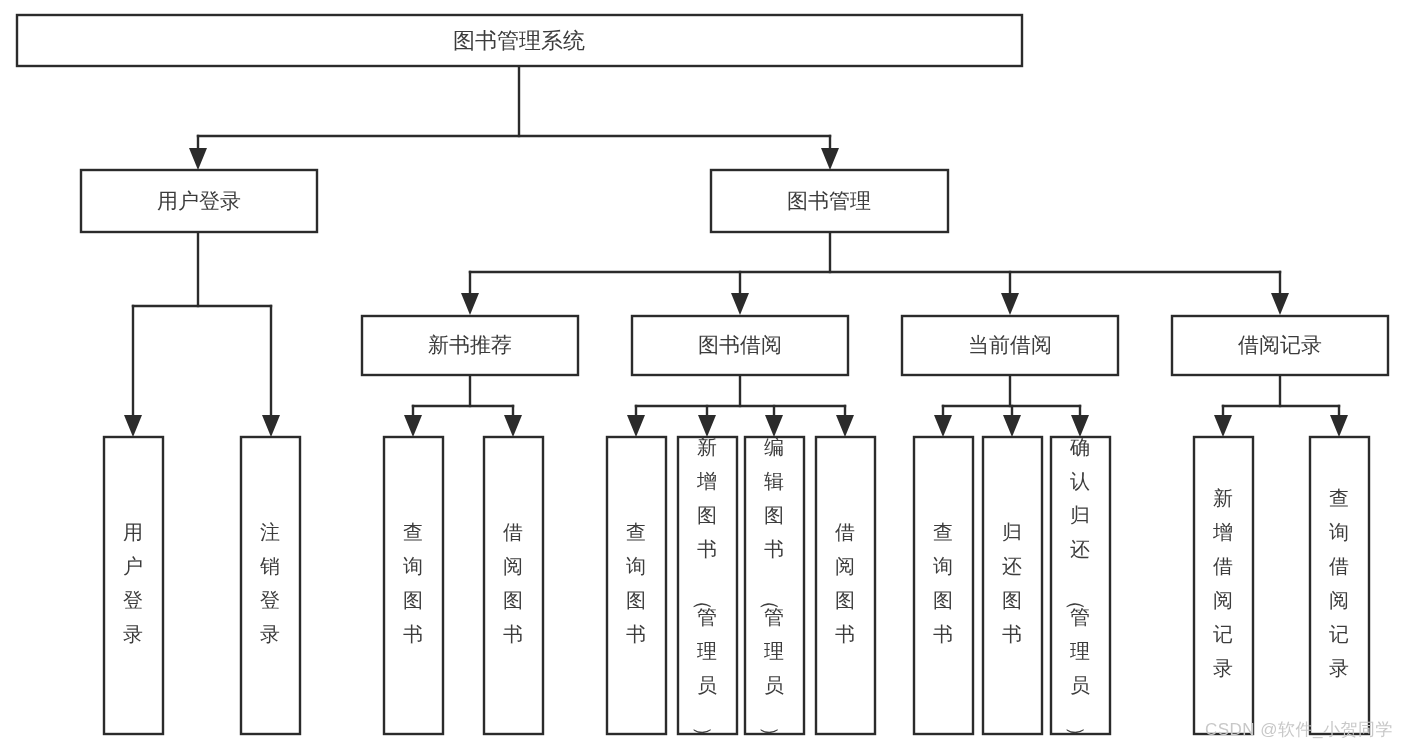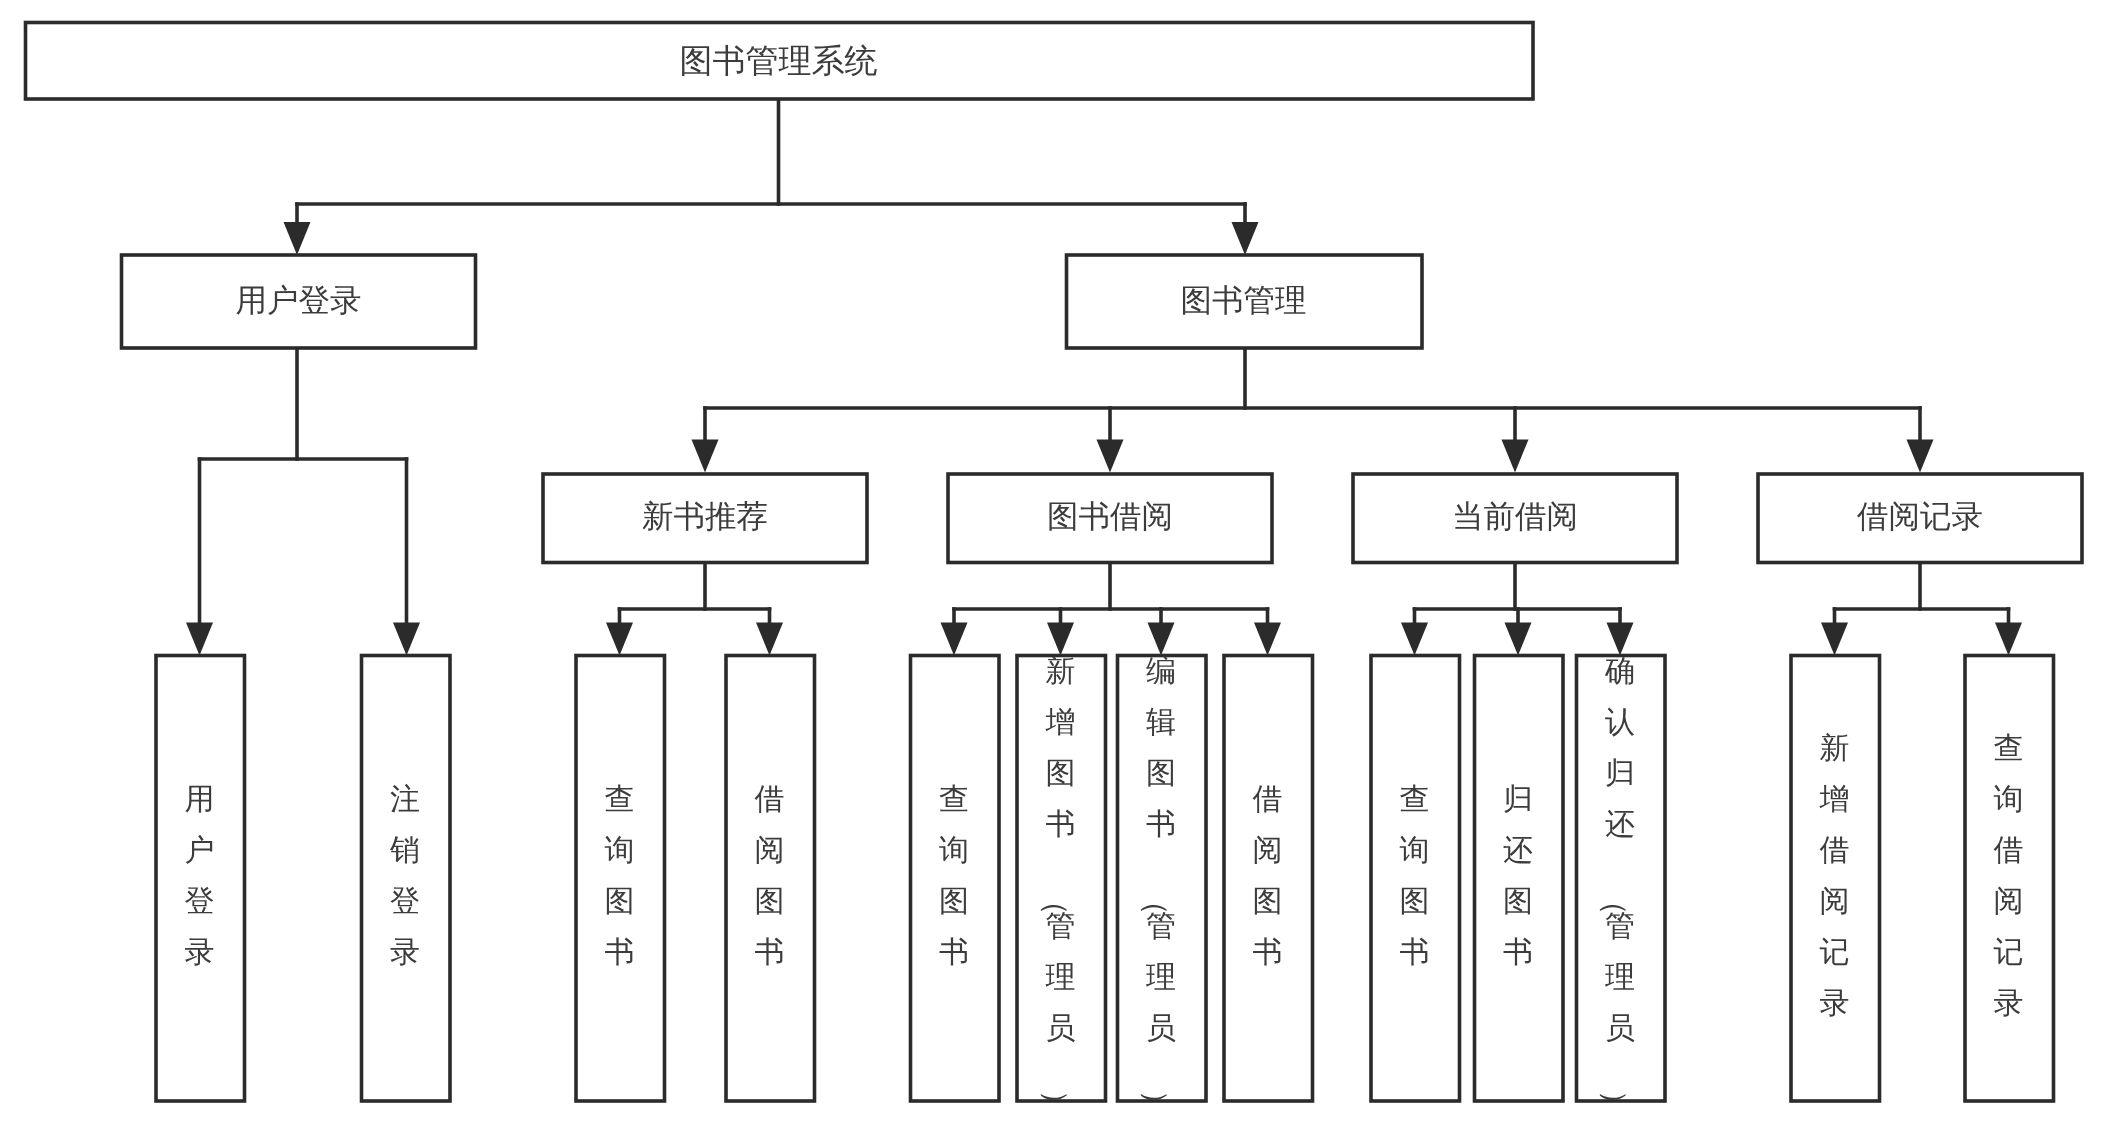--- a/index.html
+++ b/index.html
@@ -215,13 +215,14 @@
       <rect class="node-box" x="1194" y="437" width="59" height="297"></rect>
       <text class="leaf-label" x="1223" y="585"><tspan x="1223" y="500">新</tspan><tspan x="1223" y="534">增</tspan><tspan x="1223" y="568">借</tspan><tspan x="1223" y="602">阅</tspan><tspan x="1223" y="636">记</tspan><tspan x="1223" y="670">录</tspan></text>
     </g>
     <g>
       <rect class="node-box" x="1310" y="437" width="59" height="297"></rect>
       <text class="leaf-label" x="1339" y="585"><tspan x="1339" y="500">查</tspan><tspan x="1339" y="534">询</tspan><tspan x="1339" y="568">借</tspan><tspan x="1339" y="602">阅</tspan><tspan x="1339" y="636">记</tspan><tspan x="1339" y="670">录</tspan></text>
     </g>
 
   </svg>
 
+  <div class="watermark">CSDN @软件_小贺同学</div>
 </div>
 
 </body></html>

